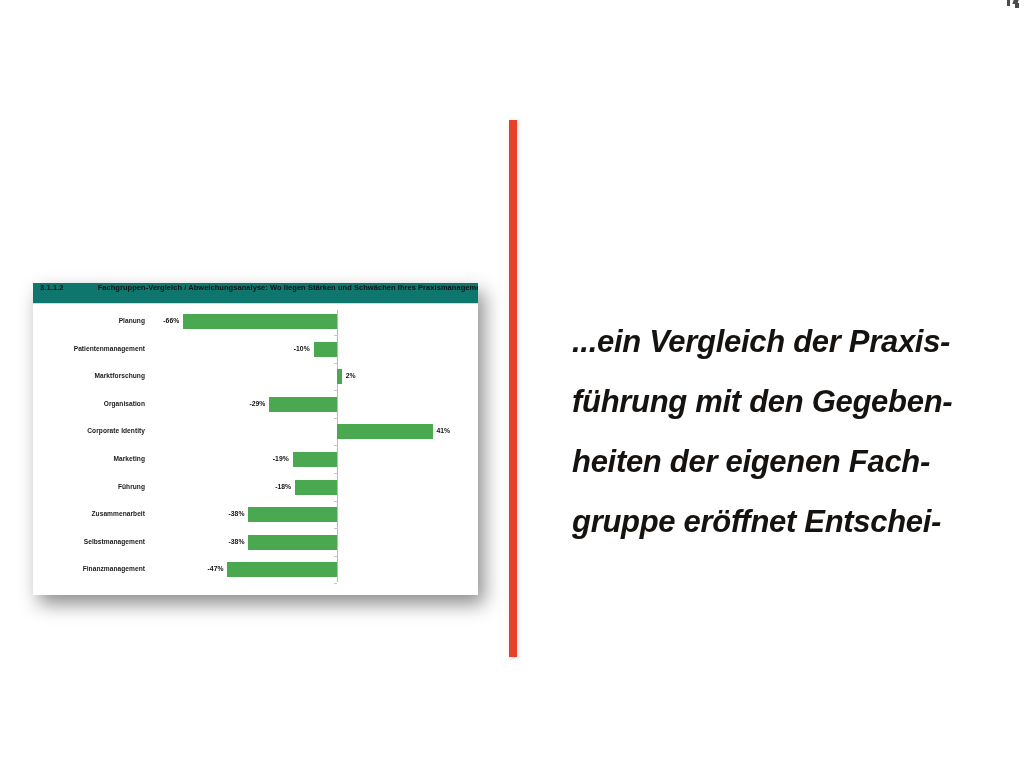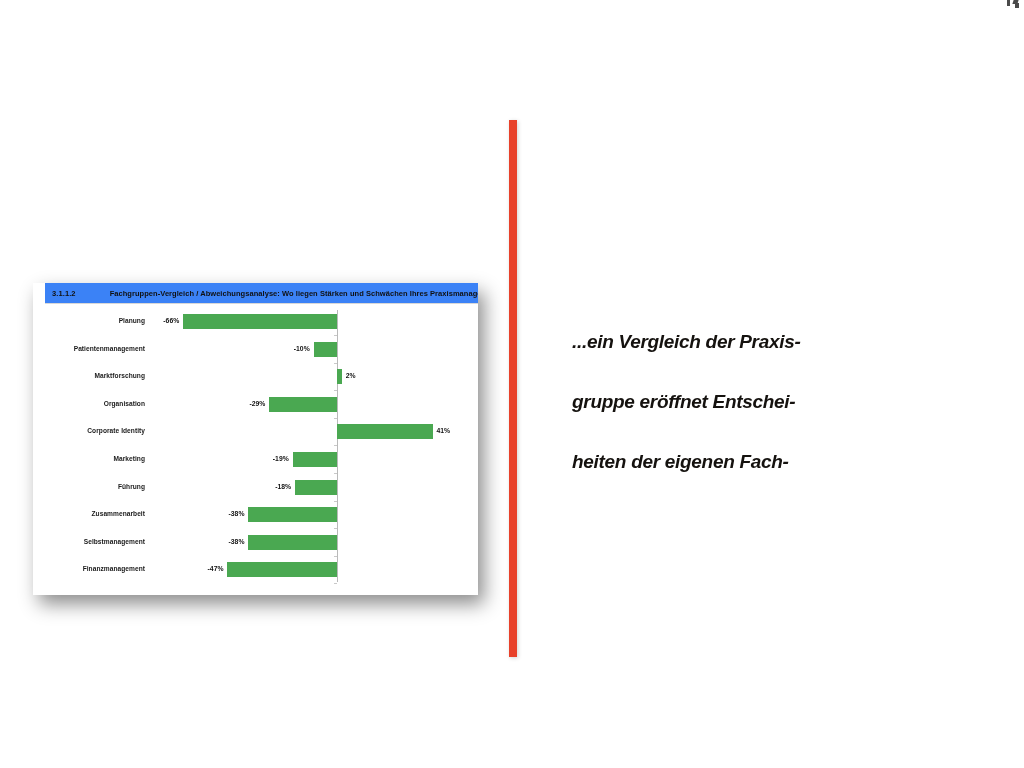--- a/index.html
+++ b/index.html
@@ -42,27 +42,27 @@
     top: 283px;
     width: 445px;
     height: 312px;
     background: #ffffff;
     box-shadow: 6px 9px 18px rgba(0,0,0,0.45);
     overflow: hidden;
   }
 
   #chart-title-row {
     position: absolute;
-    left: 12px;
+    left: 0;
     top: 0;
     width: 100%;
     height: 20px;
     display: flex;
-    align-items: center;
-    background: #3b82f6;
+    align-items: flex-start;
+    background: #0f766e;
     border-bottom: 1px solid #d8d8d8;
   }
   #chart-number {
     font-size: 7.5px;
     font-weight: bold;
     color: #111111;
     margin-left: 7px;
     letter-spacing: 0.1px;
   }
   #chart-title {
@@ -150,21 +150,21 @@
   #caption-block {
     position: absolute;
     left: 572px;
     top: 312px;
     width: 430px;
   }
   #caption-block .line {
     font-family: "Liberation Sans", sans-serif;
     font-style: italic;
     font-weight: bold;
-    font-size: 19px;
+    font-size: 31px;
     line-height: 60px;
     color: #15120f;
     letter-spacing: -0.3px;
     white-space: nowrap;
   }
 </style>
 </head>
 <body>
 
 <div id="corner-artifact">
@@ -247,15 +247,16 @@
         </div>
       </div>
   </div>
 
 </div>
 
 <div id="red-divider"></div>
 
 <div id="caption-block">
   <div class="line">...ein Vergleich der Praxis-</div>
+  <div class="line">führung mit den Gegeben-</div>
+  <div class="line">heiten der eigenen Fach-</div>
   <div class="line">gruppe eröffnet Entschei-</div>
-  <div class="line">heiten der eigenen Fach-</div>
 </div>
 
 </body></html>

